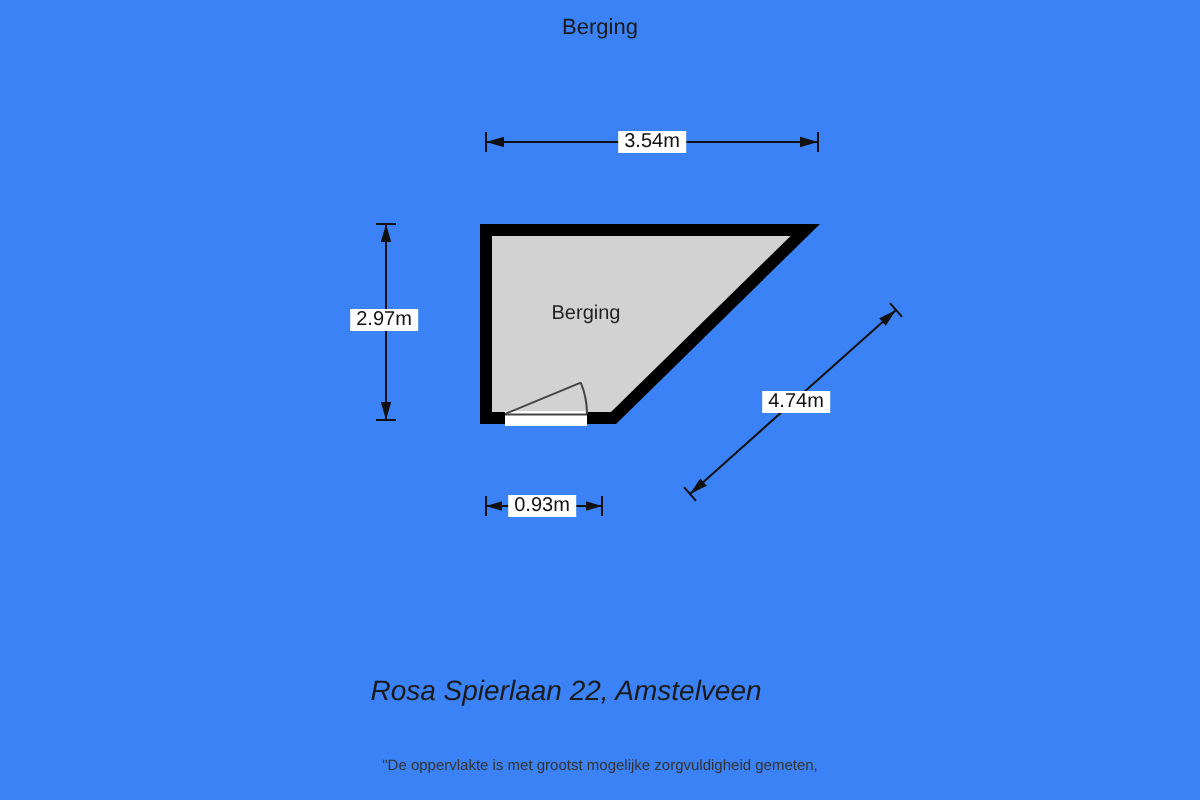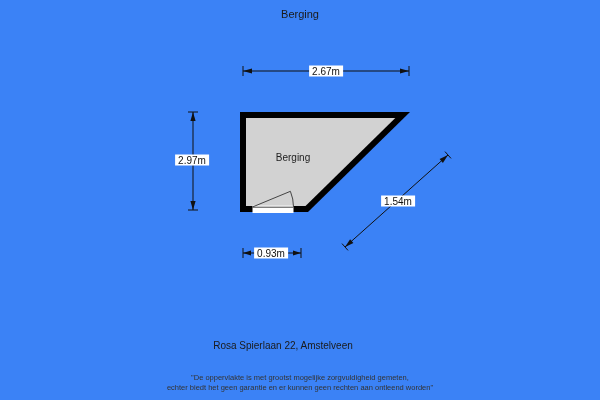--- a/index.html
+++ b/index.html
@@ -30,22 +30,23 @@
   #label-dim-left   { left: 192px; top: 160px; }
   #label-dim-diag   { left: 398px; top: 201px; }
   #label-dim-bottom { left: 271px; top: 253px; }
   #room-label {
     left: 293px; top: 157px;
     font-size: 10px;
     color: #222222;
   }
   #address-line {
     left: 283px; top: 345px;
-    font-size: 10px;
+    font-size: 14px;
     color: #1a1a1a;
+    font-style: italic;
   }
   #disclaimer {
     left: 300px; top: 383px;
     text-align: center;
     font-size: 7.5px;
     line-height: 10px;
     color: #333333;
   }
   svg { position: absolute; left: 0; top: 0; }
   .dim-line { stroke: #111111; stroke-width: 1; }
@@ -99,30 +100,29 @@
       <line x1="243" y1="253" x2="301" y2="253" class="dim-line"></line>
       <line x1="243" y1="248" x2="243" y2="258" class="dim-tick"></line>
       <line x1="301" y1="248" x2="301" y2="258" class="dim-tick"></line>
       <polygon points="243,253 251,250.6 251,255.4" class="dim-head"></polygon>
       <polygon points="301,253 293,250.6 293,255.4" class="dim-head"></polygon>
     </g>
   </svg>
 
   <div id="plan-title" class="abs centered">Berging</div>
 
-  <div id="label-dim-top" class="abs centered dim-label">2.67m</div>
+  <div id="label-dim-top" class="abs centered dim-label">3.54m</div>
 
   <div id="label-dim-left" class="abs centered dim-label">2.97m</div>
 
-  <div id="label-dim-diag" class="abs centered dim-label">1.54m</div>
+  <div id="label-dim-diag" class="abs centered dim-label">4.74m</div>
 
   <div id="label-dim-bottom" class="abs centered dim-label">0.93m</div>
 
   <div id="room-label" class="abs centered">Berging</div>
 
   <div id="address-line" class="abs centered">Rosa Spierlaan 22, Amstelveen</div>
 
   <div id="disclaimer" class="abs centered">
     <div>"De oppervlakte is met grootst mogelijke zorgvuldigheid gemeten,</div>
-    <div>echter biedt het geen garantie en er kunnen geen rechten aan ontleend worden"</div>
   </div>
 
 </div>
 
 </body></html>

